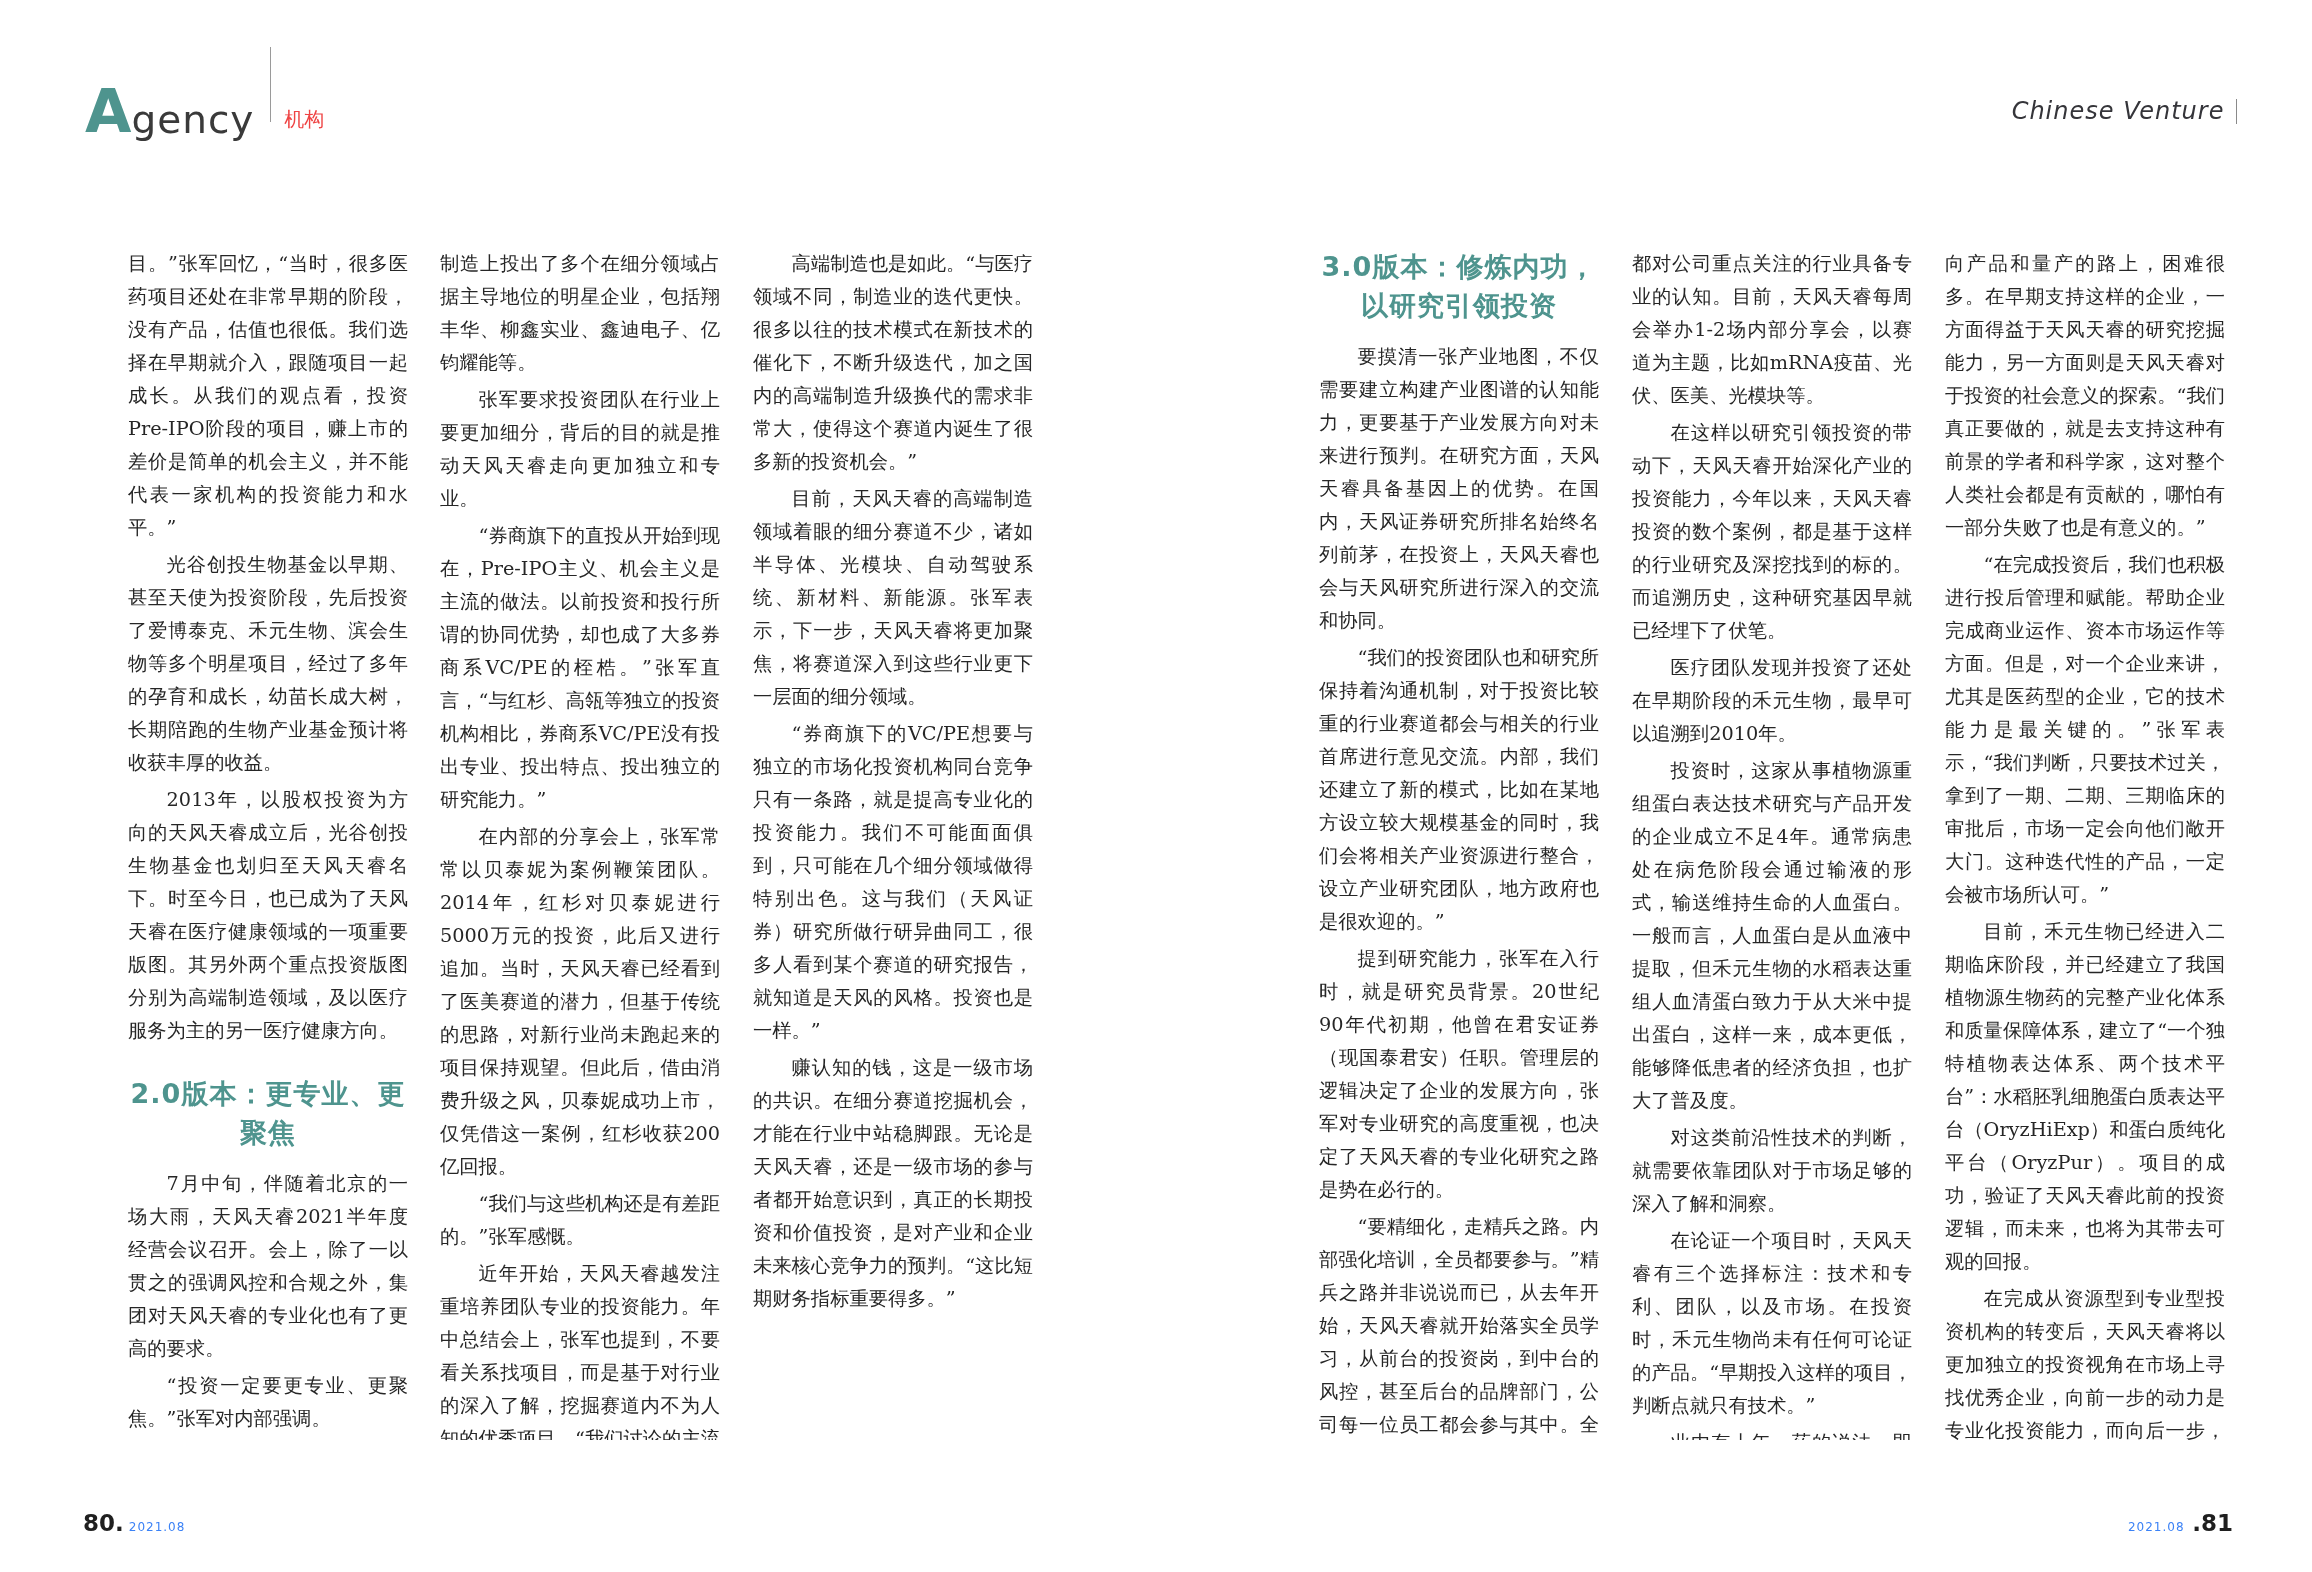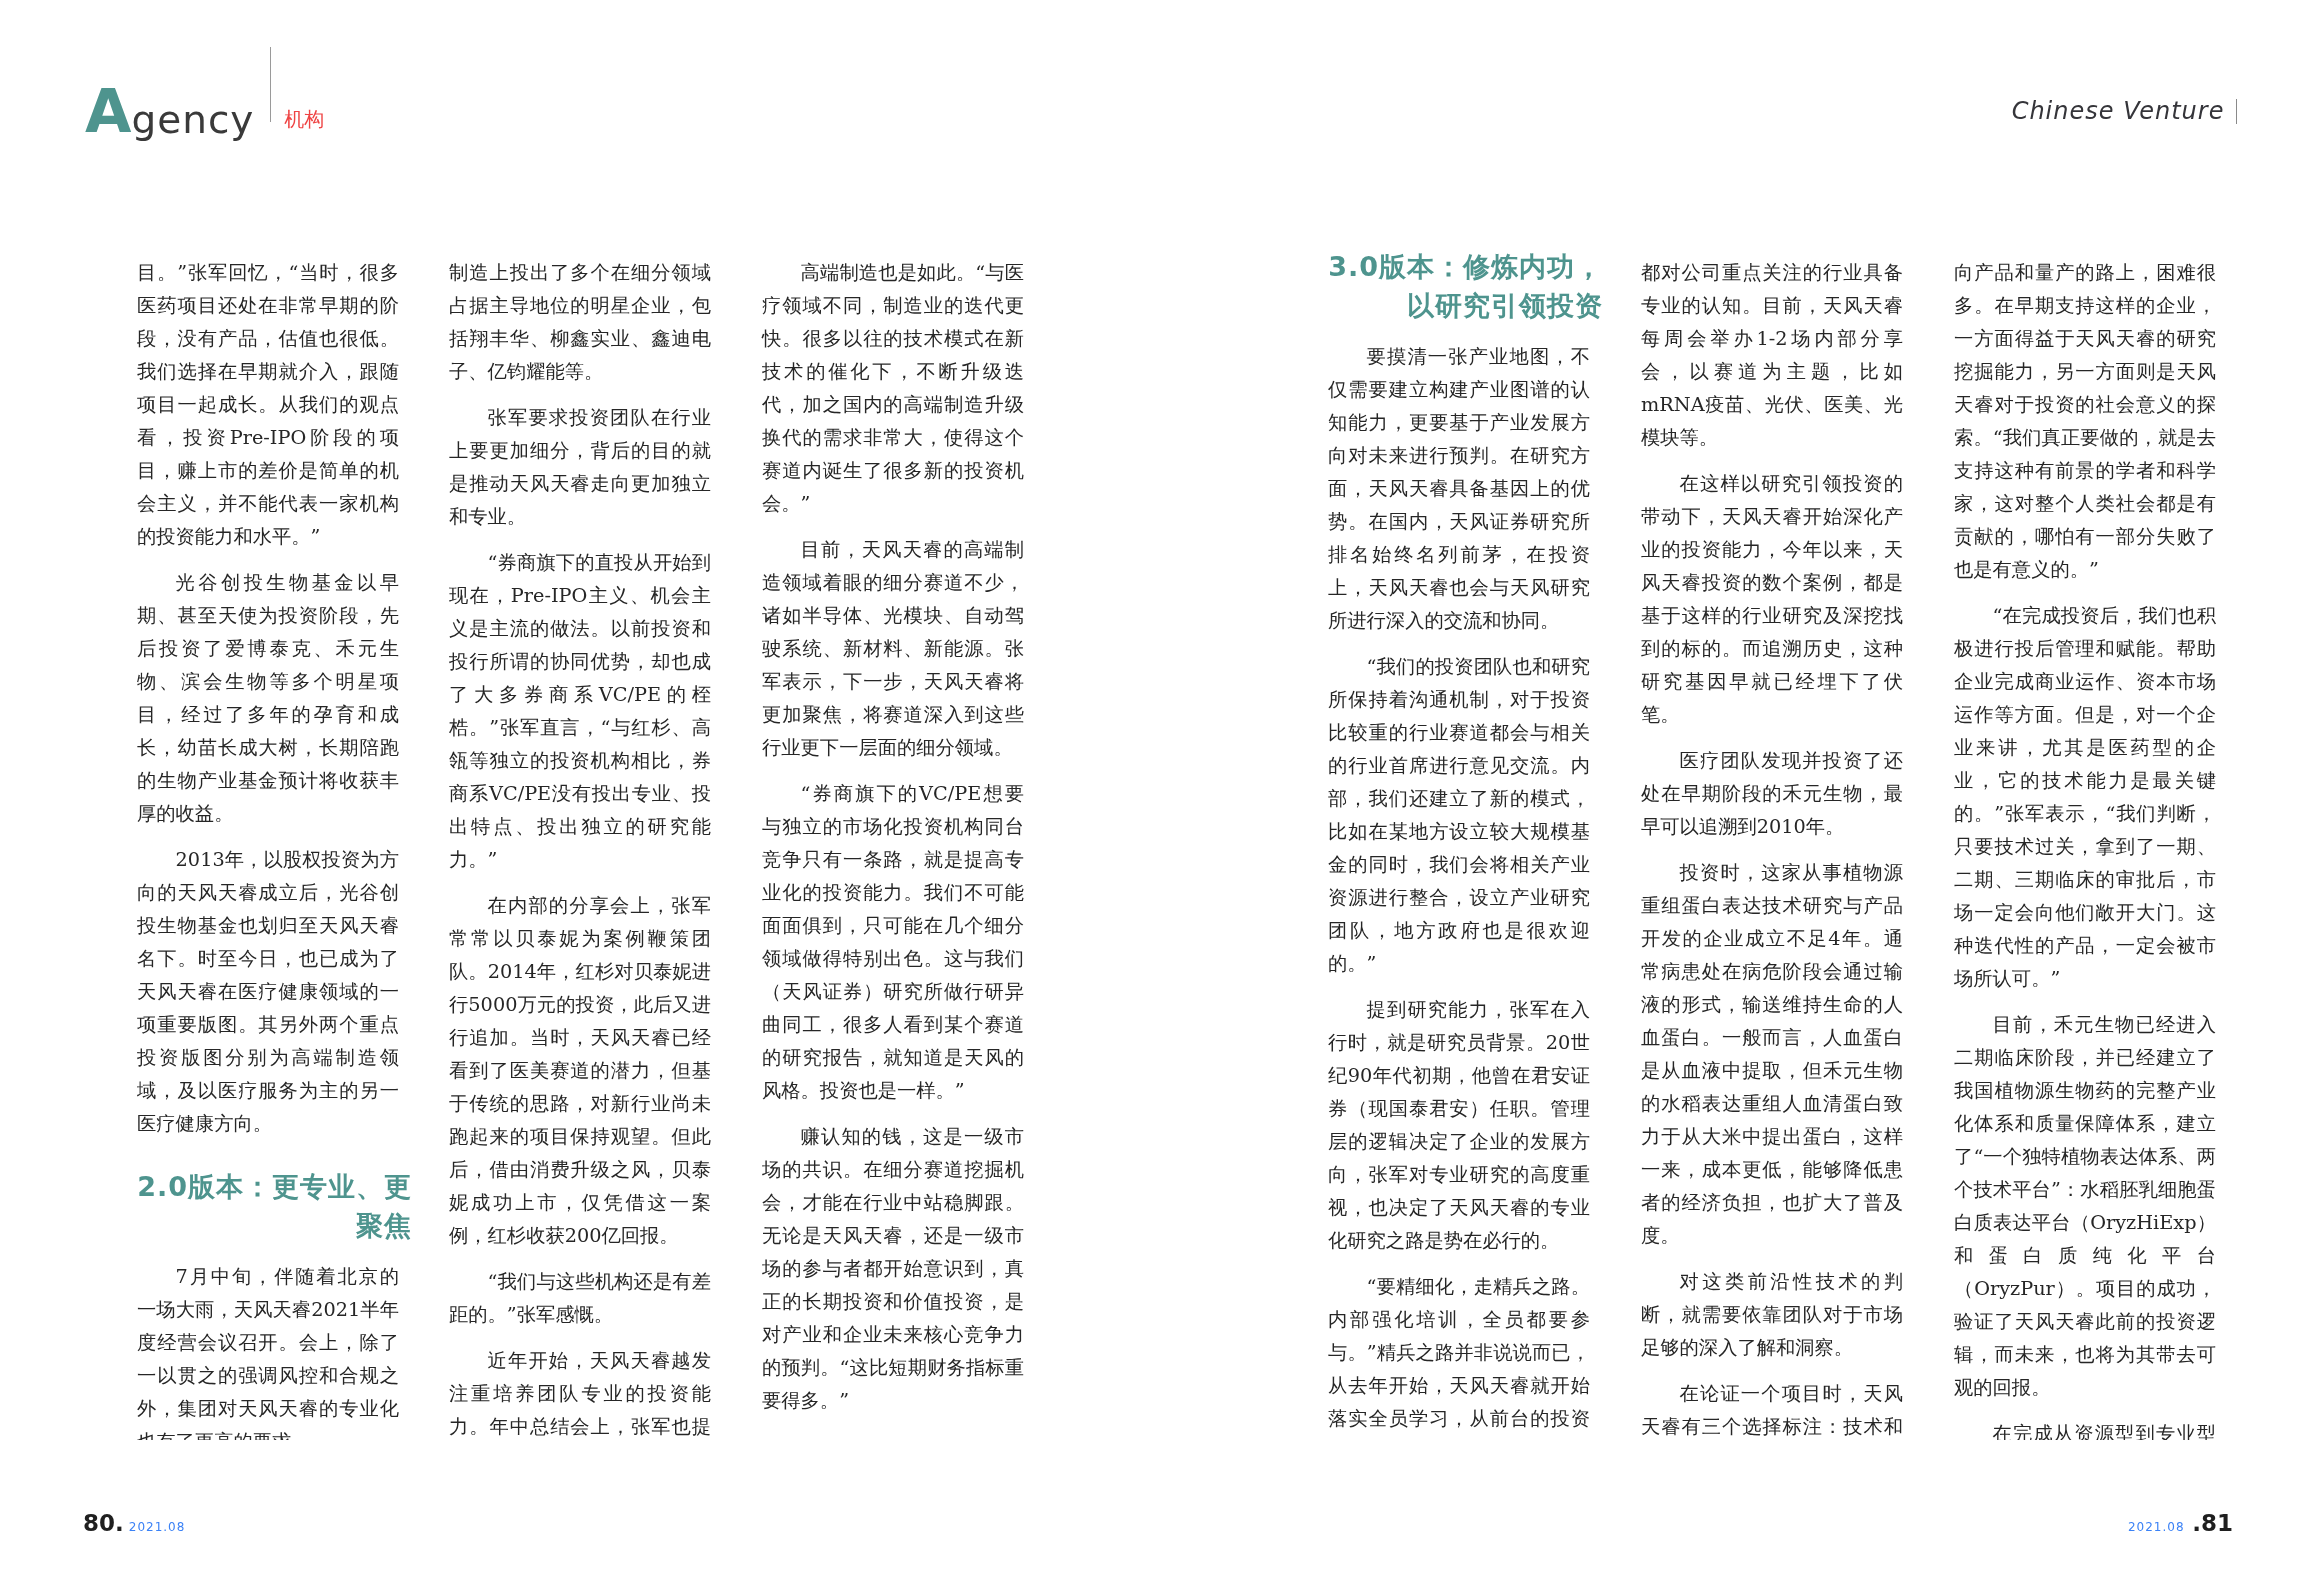--- a/index.html
+++ b/index.html
@@ -53,28 +53,28 @@
     font-size: 19.3px; line-height: 33px;
     color: #262626;
     overflow: hidden;
   }
   .col-0 { left: 124px; }
   .col-1 { left: 436px; }
   .col-2 { left: 749px; }
   .col-3 { left: 1315px; }
   .col-4 { left: 1628px; }
   .col-5 { left: 1941px; }
-  .column p { margin: 13px; text-indent: 2em; }
+  .column p { margin: 4px; text-indent: 2em; }
   .column p.cont { text-indent: 0; }
   .column h3.sect {
     font-family: "DejaVu Sans", sans-serif;
     color: var(--accent, #4e948e);
     font-size: 27px; line-height: 39px; font-weight: bold;
     margin: 27px 0 15.4px 0;
-    text-align: right; text-indent: 0; letter-spacing: 1px;
+    text-align: center; text-indent: 0; letter-spacing: 1px;
   }
   .column h3.sect.first { margin-top: 3.9px; }
   
   .ftr-left {
     position: absolute; left: 83px; bottom: 37px;
     display: flex; align-items: baseline; gap: 5px;
     font-family: "DejaVu Sans", sans-serif;
   }
   .ftr-right {
     position: absolute; right: 79px; bottom: 37px;

